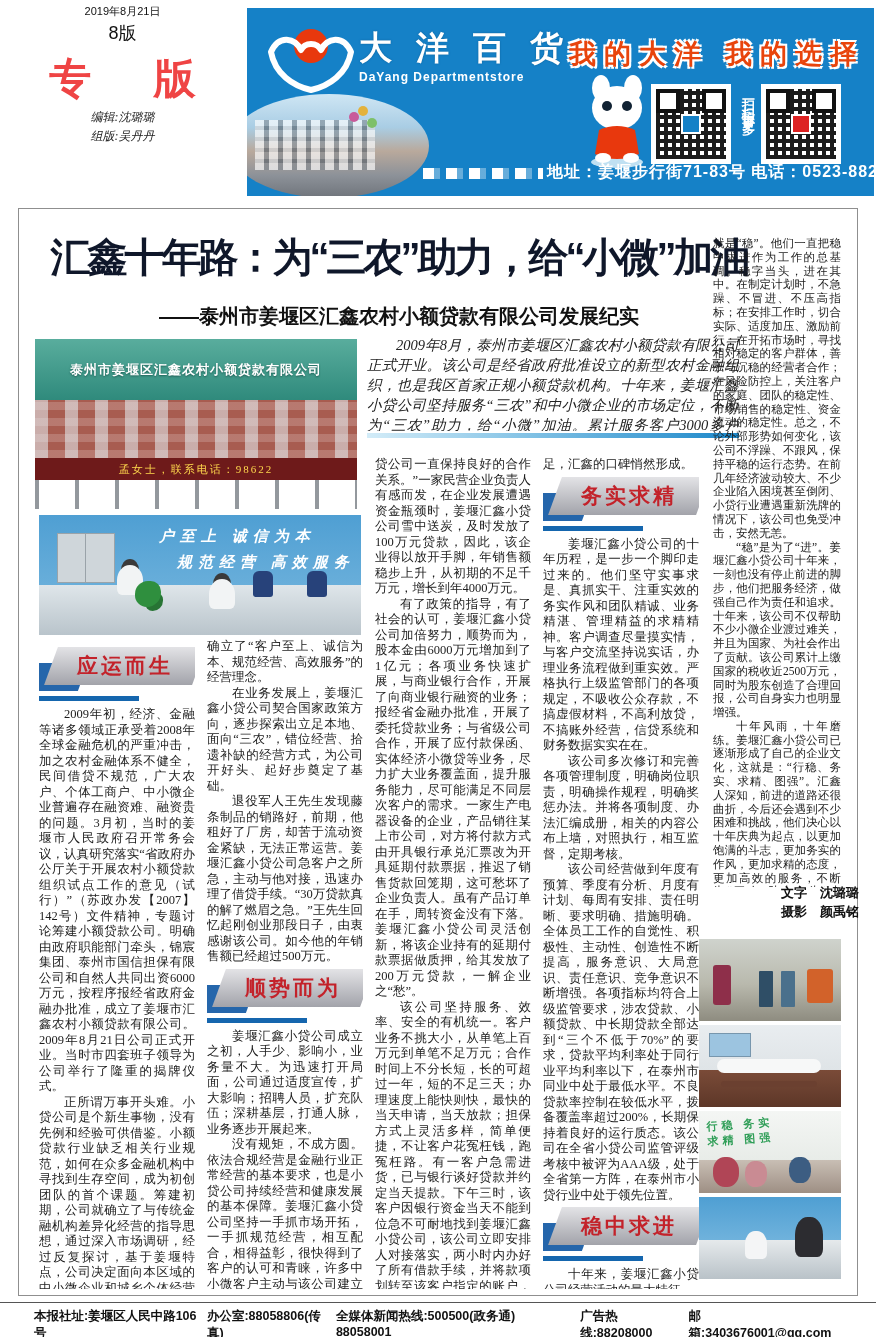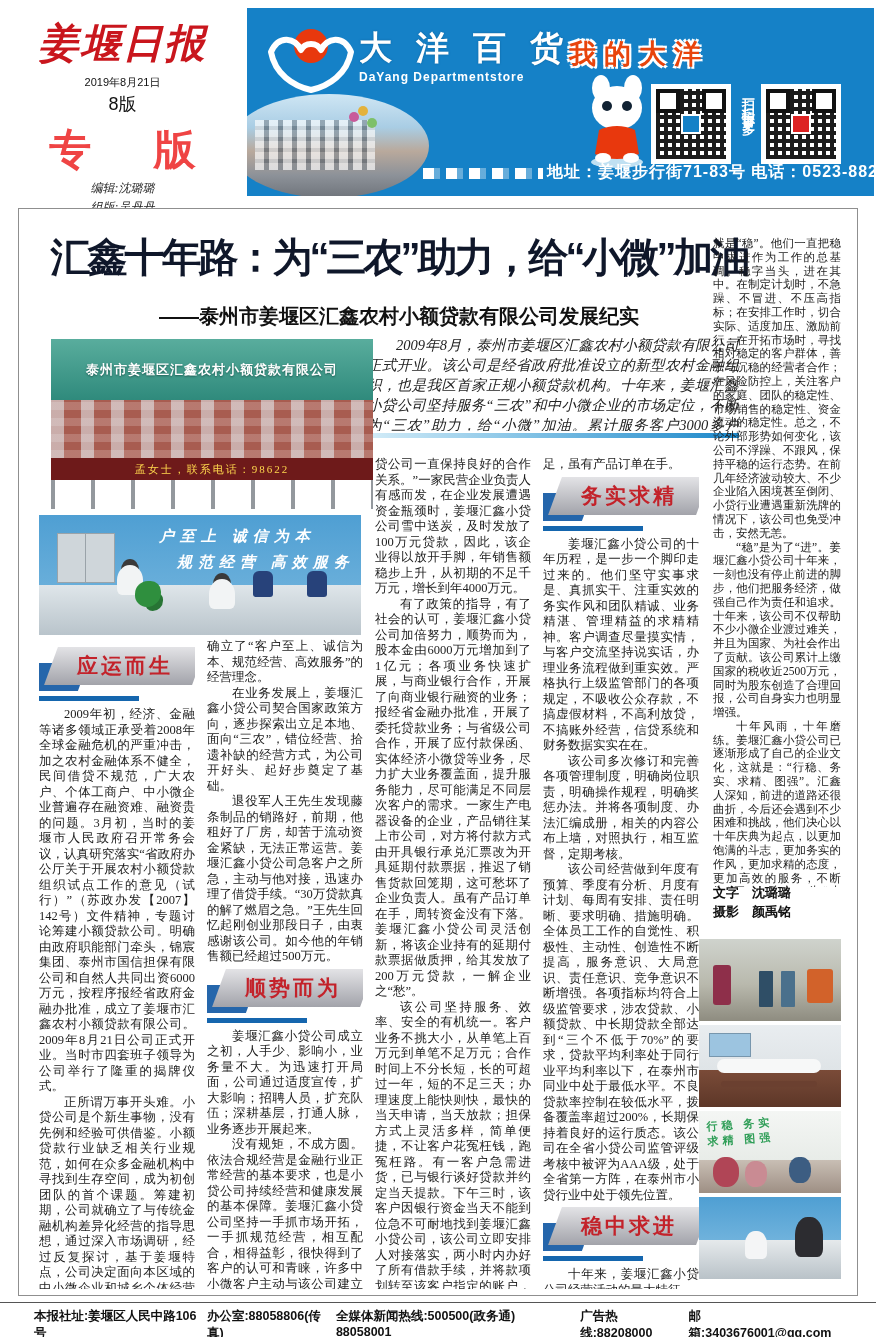--- a/index.html
+++ b/index.html
@@ -51,21 +51,21 @@
             color:#0f172a;font-family:"Liberation Sans",sans-serif;letter-spacing:-3px;white-space:nowrap;}
   .subtitle{left:30px;top:94px;width:700px;text-align:center;font-size:20px;font-weight:900;color:#111;
             font-family:"Liberation Sans",sans-serif;}
   .intro{left:348px;top:126px;width:372px;height:96px;font-style:italic;font-size:14.5px;line-height:20px;
          text-align:justify;color:#222;overflow:hidden;}
   .intro p{margin:0;text-indent:2em;}
   .intro-rule{left:348px;top:224px;width:372px;height:5px;
               background:linear-gradient(90deg,#d3ecf8 0%,#7fc0e4 45%,#1b87c9 100%);}
 
   .photo{overflow:hidden;}
-  .photo1{left:32px;top:130px;width:322px;height:170px;}
+  .photo1{left:16px;top:130px;width:322px;height:170px;}
   .p1-sign{height:36%;background:linear-gradient(180deg,#59ad9d 0%,#2f8a7c 100%);display:flex;align-items:center;
            justify-content:center;color:#fff;font-weight:700;font-size:13px;letter-spacing:1px;
            font-family:"Liberation Sans",sans-serif;text-shadow:0 1px 2px #1c5c52;}
   .p1-body{height:34%;background:#a85c50;
            background-image:repeating-linear-gradient(90deg,rgba(230,240,245,.55) 0 13px,transparent 13px 30px),
                             repeating-linear-gradient(0deg,rgba(255,255,255,.18) 0 8px,transparent 8px 16px);}
   .p1-banner{height:13%;background:#6e1a1a;display:flex;align-items:center;justify-content:center;color:#ffd84d;
              font-size:11px;letter-spacing:2px;white-space:nowrap;}
   .p1-store{height:17%;background:linear-gradient(180deg,#d8dee2,#aab4ba);
             background-image:repeating-linear-gradient(90deg,rgba(40,50,60,.5) 0 4px,transparent 4px 40px);}
@@ -83,21 +83,21 @@
   .col5{font-size:11.5px;line-height:13.8px;}
 
   .sec-header{position:relative;height:48px;margin:4px 0 12px 0;}
   .sec-blue{position:absolute;left:-14px;top:16px;width:58px;height:28px;background:#2566ab;transform:skewX(-20deg);}
   .sec-gray{position:absolute;left:12px;top:0;right:-4px;height:38px;background:linear-gradient(180deg,#e3e3e6 0%,#a2a3aa 100%);
             transform:skewX(-20deg);display:flex;align-items:center;justify-content:center;}
   .sec-text{transform:skewX(20deg);color:#c3222a;font-size:21px;font-weight:700;letter-spacing:3px;
             font-family:"Liberation Sans",sans-serif;white-space:nowrap;}
   .sec-rule{position:absolute;left:-6px;bottom:-6px;width:68%;height:5px;background:#1566ae;}
 
-  .byline{left:694px;top:674px;width:146px;text-align:left;font-size:13px;font-weight:700;line-height:19px;
+  .byline{left:694px;top:674px;width:146px;text-align:right;font-size:13px;font-weight:700;line-height:19px;
           font-family:"Liberation Sans",sans-serif;color:#111;}
 
   .rphoto{width:142px;height:82px;margin-bottom:4px;position:relative;overflow:hidden;}
   .rp1{background:linear-gradient(180deg,#cfd3cd 0%,#b9b9ad 55%,#8e8c80 100%);}
   .rp1::before{content:"";position:absolute;right:8px;top:30px;width:26px;height:34px;background:#d2622a;border-radius:3px;}
   .rp1::after{content:"";position:absolute;left:14px;top:26px;width:18px;height:40px;background:#8e2f4a;border-radius:3px;
               box-shadow:44px 4px 0 -2px #2f4e66,66px 4px 0 -2px #4a708c;}
   .rp2{background:linear-gradient(180deg,#e9edf0 0%,#dfe4e7 55%,#7a4b38 55%,#5d3728 100%);}
   .rp2::before{content:"";position:absolute;left:10px;top:8px;width:40px;height:22px;background:#9cc4e0;border:1px solid #7796ad;}
   .rp2::after{content:"";position:absolute;left:18px;top:34px;width:104px;height:14px;border-radius:8px;
@@ -115,36 +115,36 @@
   .footer-rule{left:0;top:1302px;width:876px;height:1px;background:#555;}
   .footer{left:0;top:1308px;width:876px;display:flex;justify-content:space-between;box-sizing:border-box;
           padding:0 34px;font-size:12.5px;font-weight:700;color:#111;font-family:"Liberation Sans",sans-serif;}
 </style>
 </head>
 <body>
 
 <div class="page">
 
   <div class="abs masthead">
-    <div class="paper-name">姜堰日报</div>
     <div class="pub-date">2019年8月21日</div>
     <div class="page-no">8版</div>
     <div class="section-name">专 版</div>
     <div class="staff">编辑:沈璐璐</div>
     <div class="staff">组版:吴丹丹</div>
   </div>
 
   <div class="abs ad">
     <svg style="position:absolute;left:18px;top:14px;" width="92" height="78" viewBox="0 0 92 78">
       <circle cx="46" cy="24" r="17" fill="#e8380d"></circle>
       <path d="M6,30 C14,12 30,16 36,28 C40,20 52,20 56,28 C62,16 78,12 86,30 C82,52 64,64 46,68 C28,64 10,52 6,30 Z" fill="none" stroke="#ffffff" stroke-width="6" stroke-linejoin="round"></path>
     </svg>
     <div class="ad-cn">大洋百货</div>
     <div class="ad-en">DaYang Departmentstore</div>
     <div class="slogan" style="left:322px;text-align:center;">我的大洋</div>
+    <div class="slogan" style="left:478px;">我的选择</div>
     <div class="building"></div>
     <svg style="position:absolute;left:334px;top:66px;" width="72" height="96" viewBox="0 0 72 96">
       <ellipse cx="36" cy="88" rx="26" ry="6" fill="#bfe0f2"></ellipse>
       <ellipse cx="20" cy="14" rx="9" ry="13" fill="#ffffff"></ellipse>
       <ellipse cx="52" cy="14" rx="9" ry="13" fill="#ffffff"></ellipse>
       <ellipse cx="36" cy="34" rx="25" ry="22" fill="#ffffff"></ellipse>
       <circle cx="26" cy="32" r="5" fill="#123"></circle>
       <circle cx="46" cy="32" r="5" fill="#123"></circle>
       <path d="M18,56 Q36,48 54,56 L58,80 Q36,90 14,80 Z" fill="#e8380d"></path>
       <ellipse cx="22" cy="84" rx="8" ry="5" fill="#ffffff"></ellipse>
@@ -216,21 +216,21 @@
         </div>
         <p>姜堰汇鑫小贷公司成立之初，人手少、影响小，业务量不大。为迅速打开局面，公司通过适度宣传，扩大影响；招聘人员，扩充队伍；深耕基层，打通人脉，业务逐步开展起来。</p>
         <p>没有规矩，不成方圆。依法合规经营是金融行业正常经营的基本要求，也是小贷公司持续经营和健康发展的基本保障。姜堰汇鑫小贷公司坚持一手抓市场开拓，一手抓规范经营，相互配合，相得益彰，很快得到了客户的认可和青睐，许多中小微客户主动与该公司建立起正常的信贷关系。“我公司与姜堰汇鑫小</p>
       </div>
     <div class="abs col" style="left:356px;top:248px;width:156px;height:832px;">
         <p class="cont">贷公司一直保持良好的合作关系。”一家民营企业负责人有感而发，在企业发展遭遇资金瓶颈时，姜堰汇鑫小贷公司雪中送炭，及时发放了100万元贷款，因此，该企业得以放开手脚，年销售额稳步上升，从初期的不足千万元，增长到年4000万元。</p>
         <p>有了政策的指导，有了社会的认可，姜堰汇鑫小贷公司加倍努力，顺势而为，股本金由6000万元增加到了1亿元；各项业务快速扩展，与商业银行合作，开展了向商业银行融资的业务；报经省金融办批准，开展了委托贷款业务；与省级公司合作，开展了应付款保函、实体经济小微贷等业务，尽力扩大业务覆盖面，提升服务能力，尽可能满足不同层次客户的需求。一家生产电器设备的企业，产品销往某上市公司，对方将付款方式由开具银行承兑汇票改为开具延期付款票据，推迟了销售货款回笼期，这可愁坏了企业负责人。虽有产品订单在手，周转资金没有下落。姜堰汇鑫小贷公司灵活创新，将该企业持有的延期付款票据做质押，给其发放了200万元贷款，一解企业之“愁”。</p>
         <p>该公司坚持服务、效率、安全的有机统一。客户业务不挑大小，从单笔上百万元到单笔不足万元；合作时间上不分长短，长的可超过一年，短的不足三天；办理速度上能快则快，最快的当天申请，当天放款；担保方式上灵活多样，简单便捷，不让客户花冤枉钱，跑冤枉路。有一客户急需进货，已与银行谈好贷款并约定当天提款。下午三时，该客户因银行资金当天不能到位急不可耐地找到姜堰汇鑫小贷公司，该公司立即安排人对接落实，两小时内办好了所有借款手续，并将款项划转至该客户指定的账户，解决了客户的燃眉之急。类似的例子，不一而</p>
       </div>
     <div class="abs col" style="left:524px;top:248px;width:156px;height:832px;">
-        <p class="cont">足，虽有产品订单在手。</p>
+        <p class="cont">足，汇鑫的口碑悄然形成。</p>
         <div class="sec-header">
           <span class="sec-blue"></span>
           <span class="sec-gray">
             <span class="sec-text">务实求精</span>
           </span>
           <span class="sec-rule"></span>
         </div>
         <p>姜堰汇鑫小贷公司的十年历程，是一步一个脚印走过来的。他们坚守实事求是、真抓实干、注重实效的务实作风和团队精诚、业务精湛、管理精益的求精精神。客户调查尽量摸实情，与客户交流坚持说实话，办理业务流程做到重实效。严格执行上级监管部门的各项规定，不吸收公众存款，不搞虚假材料，不高利放贷，不搞账外经营，信贷系统和财务数据实实在在。</p>
         <p>该公司多次修订和完善各项管理制度，明确岗位职责，明确操作规程，明确奖惩办法。并将各项制度、办法汇编成册，相关的内容公布上墙，对照执行，相互监督，定期考核。</p>
         <p>该公司经营做到年度有预算、季度有分析、月度有计划、每周有安排、责任明晰、要求明确、措施明确。全体员工工作的自觉性、积极性、主动性、创造性不断提高，服务意识、大局意识、责任意识、竞争意识不断增强。各项指标均符合上级监管要求，涉农贷款、小额贷款、中长期贷款全部达到“三个不低于70%”的要求，贷款平均利率处于同行业平均利率以下，在泰州市同业中处于最低水平。不良贷款率控制在较低水平，拨备覆盖率超过200%，长期保持着良好的运行质态。该公司在全省小贷公司监管评级考核中被评为AAA级，处于全省第一方阵，在泰州市小贷行业中处于领先位置。</p>

